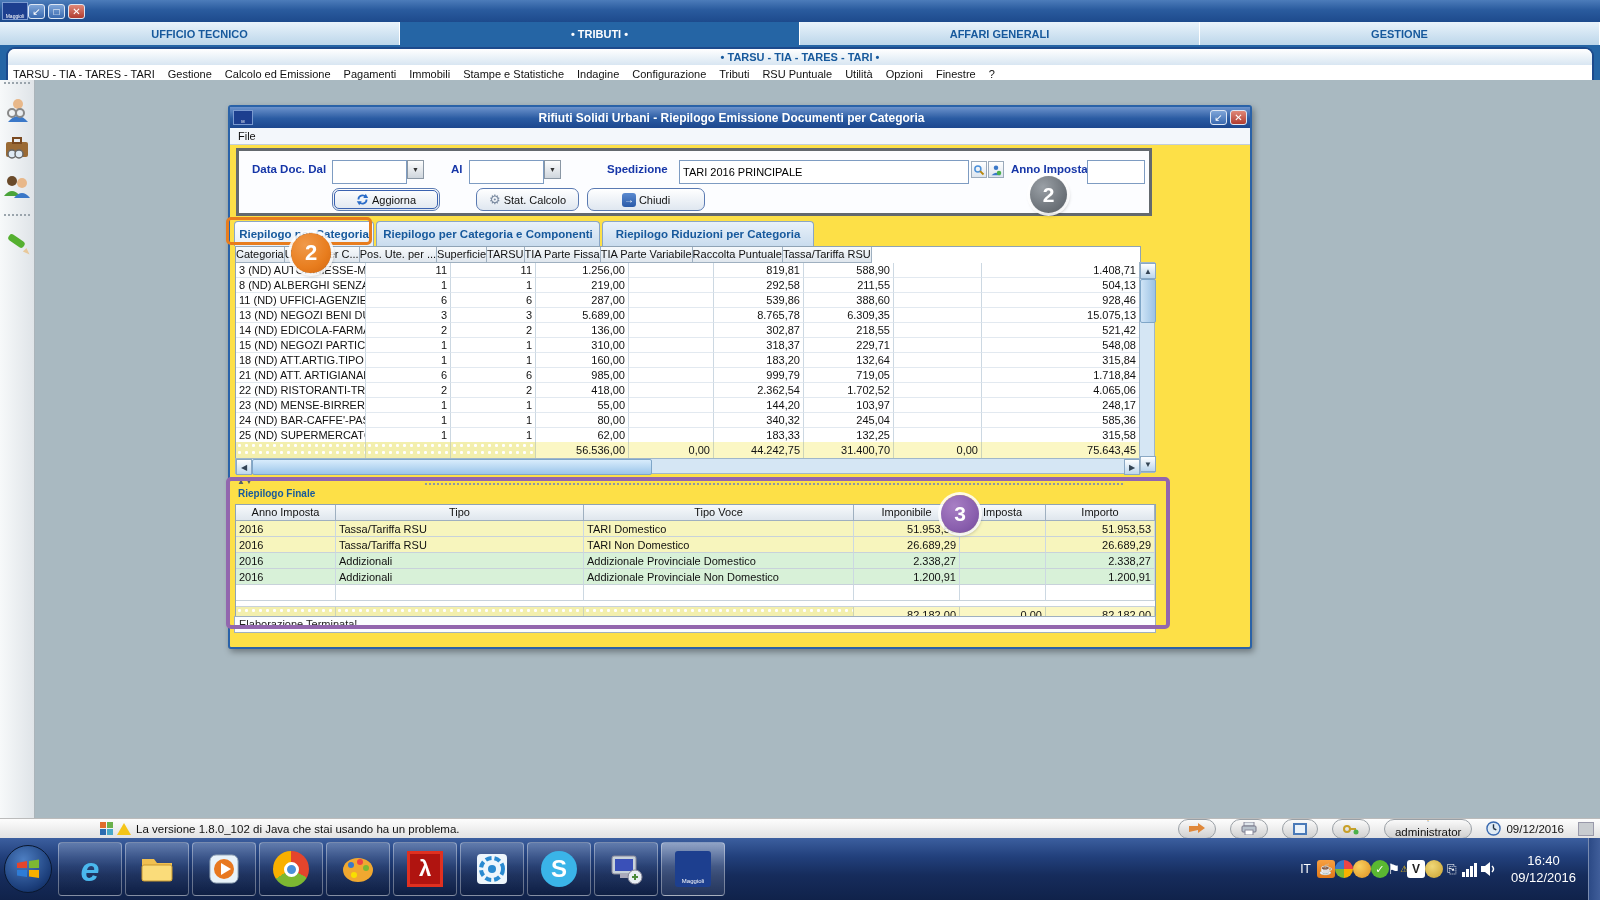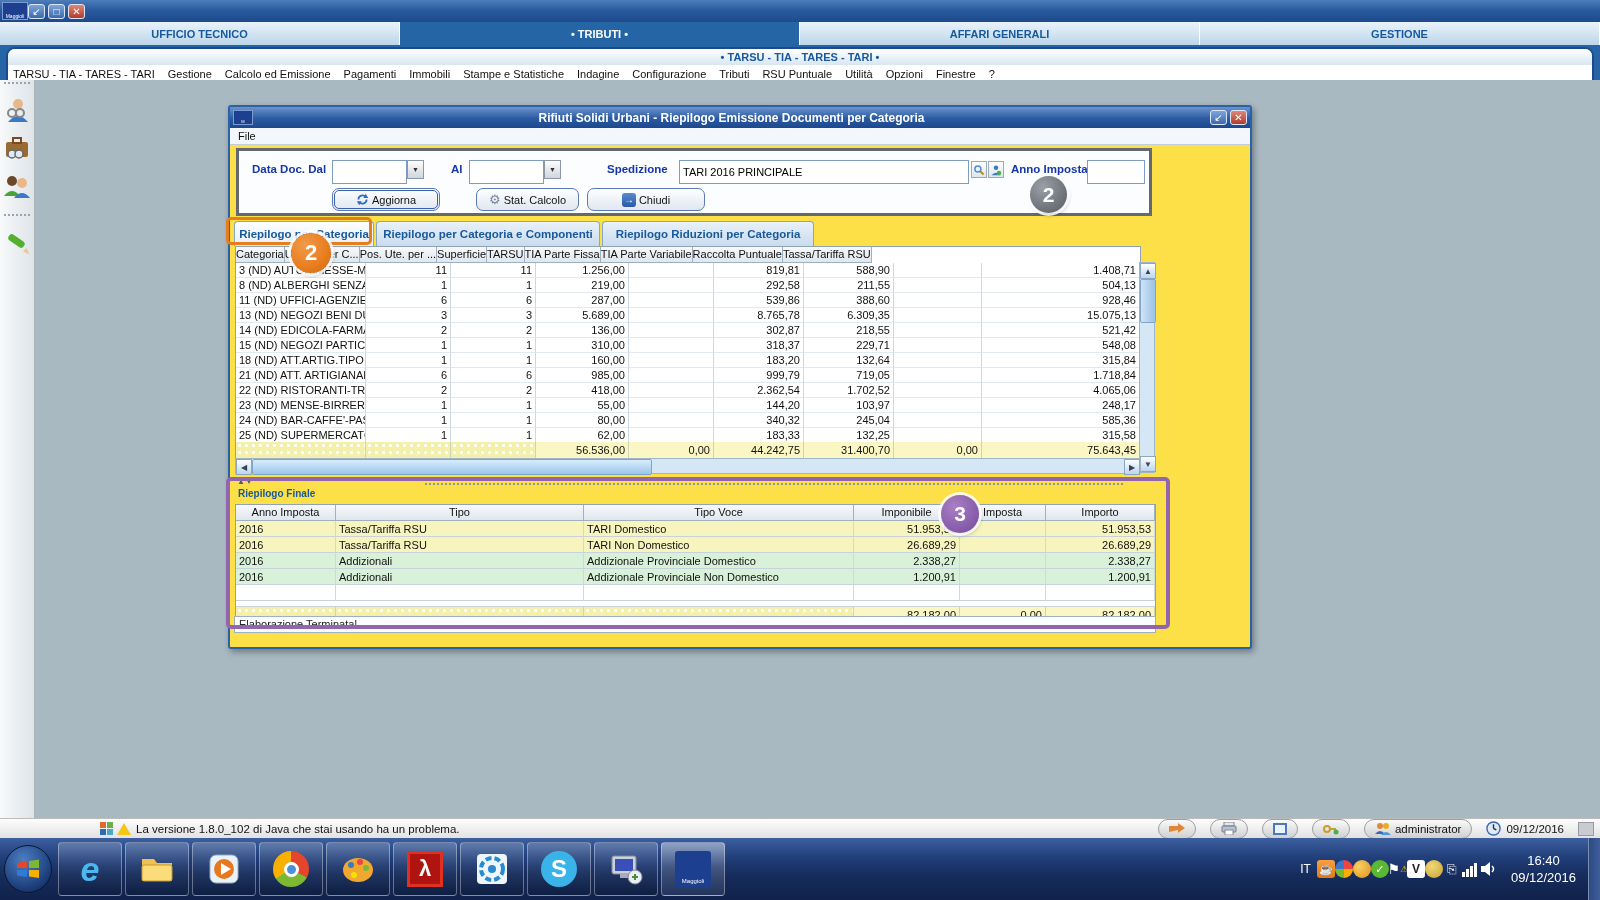--- a/index.html
+++ b/index.html
@@ -148,21 +148,21 @@
   #footbar { position:absolute; left:0; top:818px; width:1600px; height:20px;
     background:linear-gradient(#fdfdfd,#e2e2e2); border-top:1px solid #bbb;
     display:flex; align-items:center; font-size:11.5px; color:#111; }
   #footbar .squares { width:13px; height:13px; margin:0 4px 0 100px; display:grid;
     grid-template-columns:6px 6px; grid-gap:1px; }
   #footbar .squares i { width:6px; height:6px; }
   .warn-tri { width:0; height:0; border-left:7px solid transparent; border-right:7px solid transparent;
     border-bottom:12px solid #f5c518; position:relative; margin-right:5px; }
   .pill { height:20px; border-radius:10px; border:1px solid #9aa0a6;
     background:linear-gradient(#fafafa,#cfcfcf); display:flex; align-items:center;
-    justify-content:center; margin-left:14px; padding:0 10px; gap:4px; font-size:11.5px; }
+    justify-content:center; margin-left:14px; padding:0 10px; gap:4px; font-size:11.5px;flex-direction:column; }
 
   
   #taskbar { position:absolute; left:0; top:838px; width:1600px; height:62px;
     background:linear-gradient(#3c5f9f,#22407c 30%,#162c5c 60%,#10224a);
     display:flex; align-items:center; }
   #orb { width:48px; height:48px; margin:0 6px 0 4px; border-radius:50%;
     background:radial-gradient(circle at 40% 30%,#4d7ec2,#1a3c78 70%,#0c1f44);
     border:1px solid #0a1830; display:flex; align-items:center; justify-content:center; }
   .task { width:64px; height:54px; border:1px solid rgba(255,255,255,.35); border-radius:4px;
     margin-right:3px; background:linear-gradient(rgba(255,255,255,.22),rgba(255,255,255,.06) 45%,rgba(0,0,0,.12));

